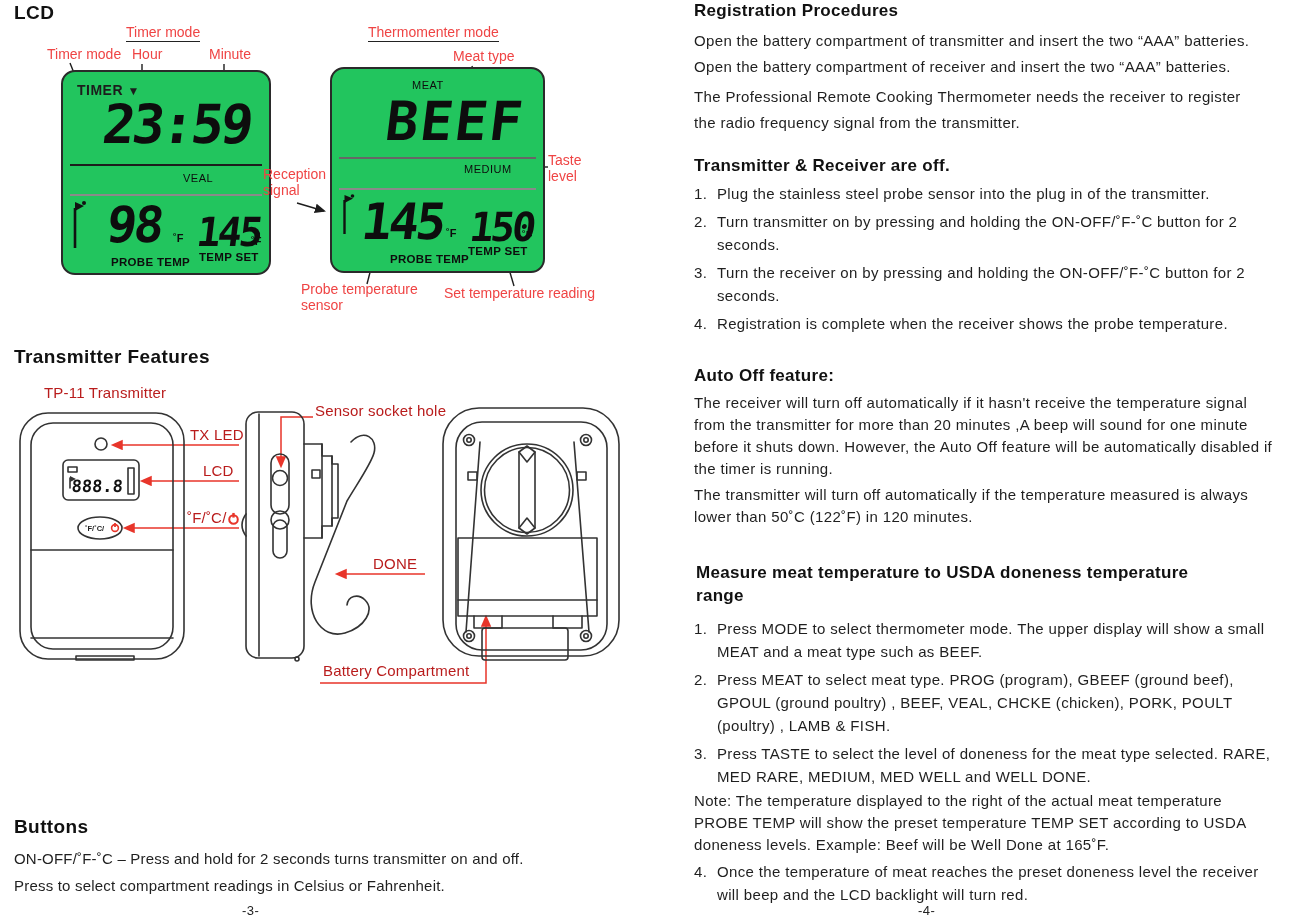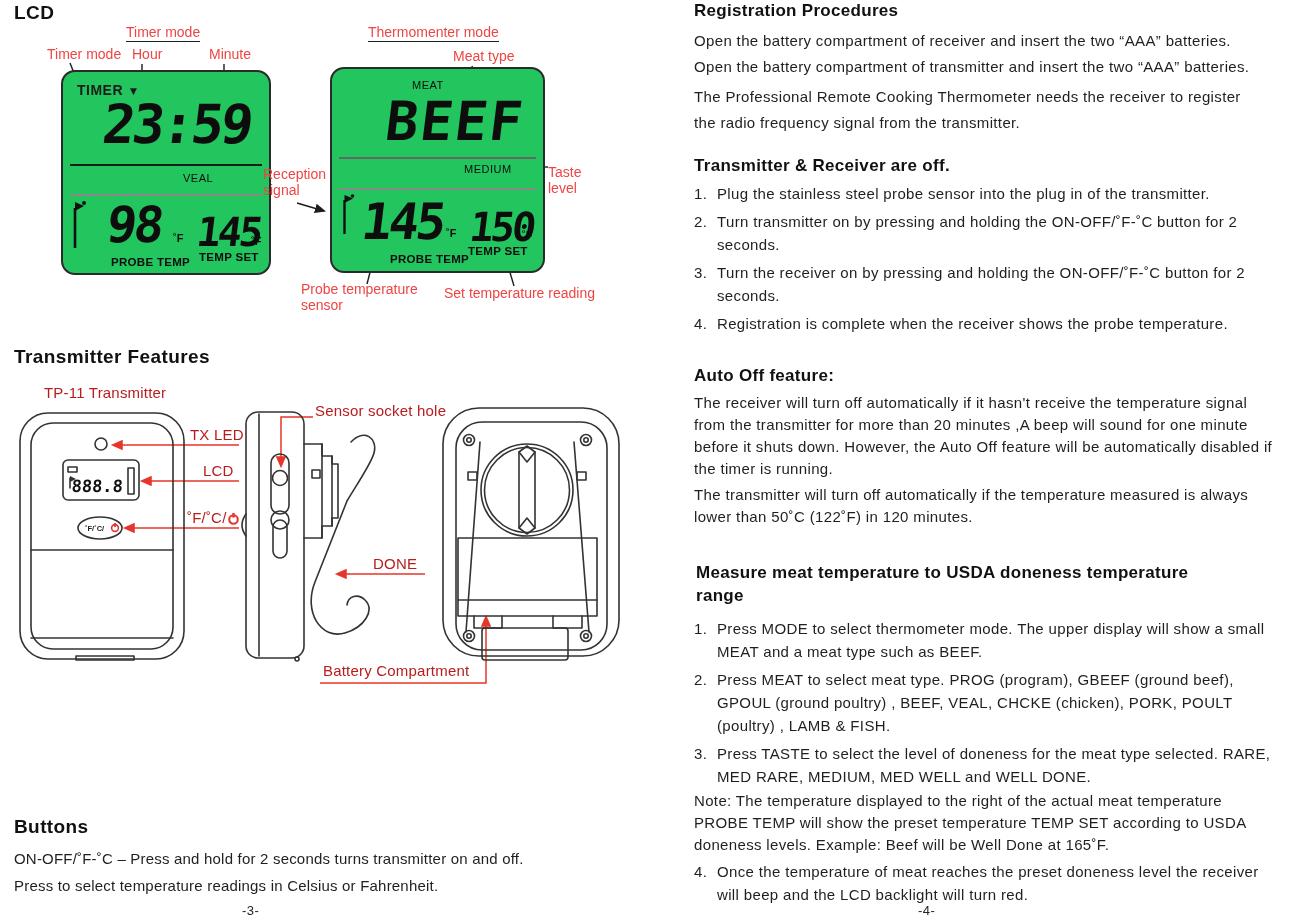--- a/index.html
+++ b/index.html
@@ -109,21 +109,21 @@
     </svg>
     <span class="seg abs" style="left:30px;top:128px;font-size:50px">145</span>
     <span class="lcd-unit" style="left:114px;top:158px">˚F</span>
     <span class="seg abs" style="left:138px;top:138px;font-size:40px">150</span>
     <span class="lcd-unit" style="left:190px;top:160px">˚F</span>
     <div class="lcd-tiny" style="left:58px;top:184px">PROBE TEMP</div>
     <div class="lcd-tiny" style="left:136px;top:176px">TEMP SET</div>
   </div>
 
   <div class="callout abs" style="left:263px;top:166px;width:66px">Reception signal</div>
-  <div class="callout abs" style="left:548px;top:164px;width:46px">Taste level</div>
+  <div class="callout abs" style="left:548px;top:152px;width:46px">Taste level</div>
   <div class="callout abs" style="left:301px;top:281px;width:130px">Probe temperature sensor</div>
   <div class="callout abs" style="left:444px;top:285px;white-space:nowrap">Set temperature reading</div>
 
   <div class="h1 abs" style="left:14px;top:346px">Transmitter Features</div>
   <div class="redlab abs" style="left:44px;top:384px">TP-11 Transmitter</div>
 
   <svg class="abs" style="left:18px;top:410px" width="170" height="252" viewBox="0 0 170 252">
     <rect class="lineart" x="2" y="3" width="164" height="246" rx="28" stroke-width="2"></rect>
     <rect class="lineart" x="13" y="13" width="142" height="226" rx="22" stroke-width="1.3"></rect>
     <line class="lineart" x1="13" y1="140" x2="155" y2="140" stroke-width="1.3"></line>
@@ -208,31 +208,31 @@
       </svg>
   </div>
   <div class="redlab abs" style="left:315px;top:402px">Sensor socket hole</div>
   <div class="redlab abs" style="left:373px;top:555px">DONE</div>
   <div class="redlab abs" style="left:323px;top:662px">Battery Compartment</div>
 
 
   <div class="h1 abs" style="left:14px;top:816px">Buttons</div>
   <div class="bodytext abs" style="left:14px;top:845px;width:540px;line-height:27px">
     <div>ON-OFF/˚F-˚C – Press and hold for 2 seconds turns transmitter on and off.</div>
-    <div>Press to select temperature readings in Celsius or Fahrenheit.</div>
+    <div>Press to select compartment readings in Celsius or Fahrenheit.</div>
   </div>
 
   <div class="pagenum abs" style="left:242px;top:903px">-3-</div>
 
   <div class="abs" style="left:694px;top:0;width:590px">
 
     <div class="h2 abs" style="left:0;top:1px">Registration Procedures</div>
     <div class="p4 abs" style="left:0;top:28px;width:590px;line-height:26px">
+      <span class="ln">Open the battery compartment of transmitter and insert the two “AAA” batteries.</span>
       <span class="ln">Open the battery compartment of receiver and insert the two “AAA” batteries.</span>
-      <span class="ln">Open the battery compartment of transmitter and insert the two “AAA” batteries.</span>
     </div>
     <div class="p4 abs" style="left:0;top:84px;width:560px;line-height:26px">The Professional Remote Cooking Thermometer needs the receiver to register the radio frequency signal from the transmitter.</div>
 
     <div class="h2 abs" style="left:0;top:156px">Transmitter &amp; Receiver are off.</div>
     <div class="p4 abs" style="left:0;top:182px;width:585px">
       <div class="list-item">
         <span class="num">1.</span>
           <span class="txt">Plug the stainless steel probe sensor into the plug in of the transmitter.</span>
       </div>
       <div class="list-item">

